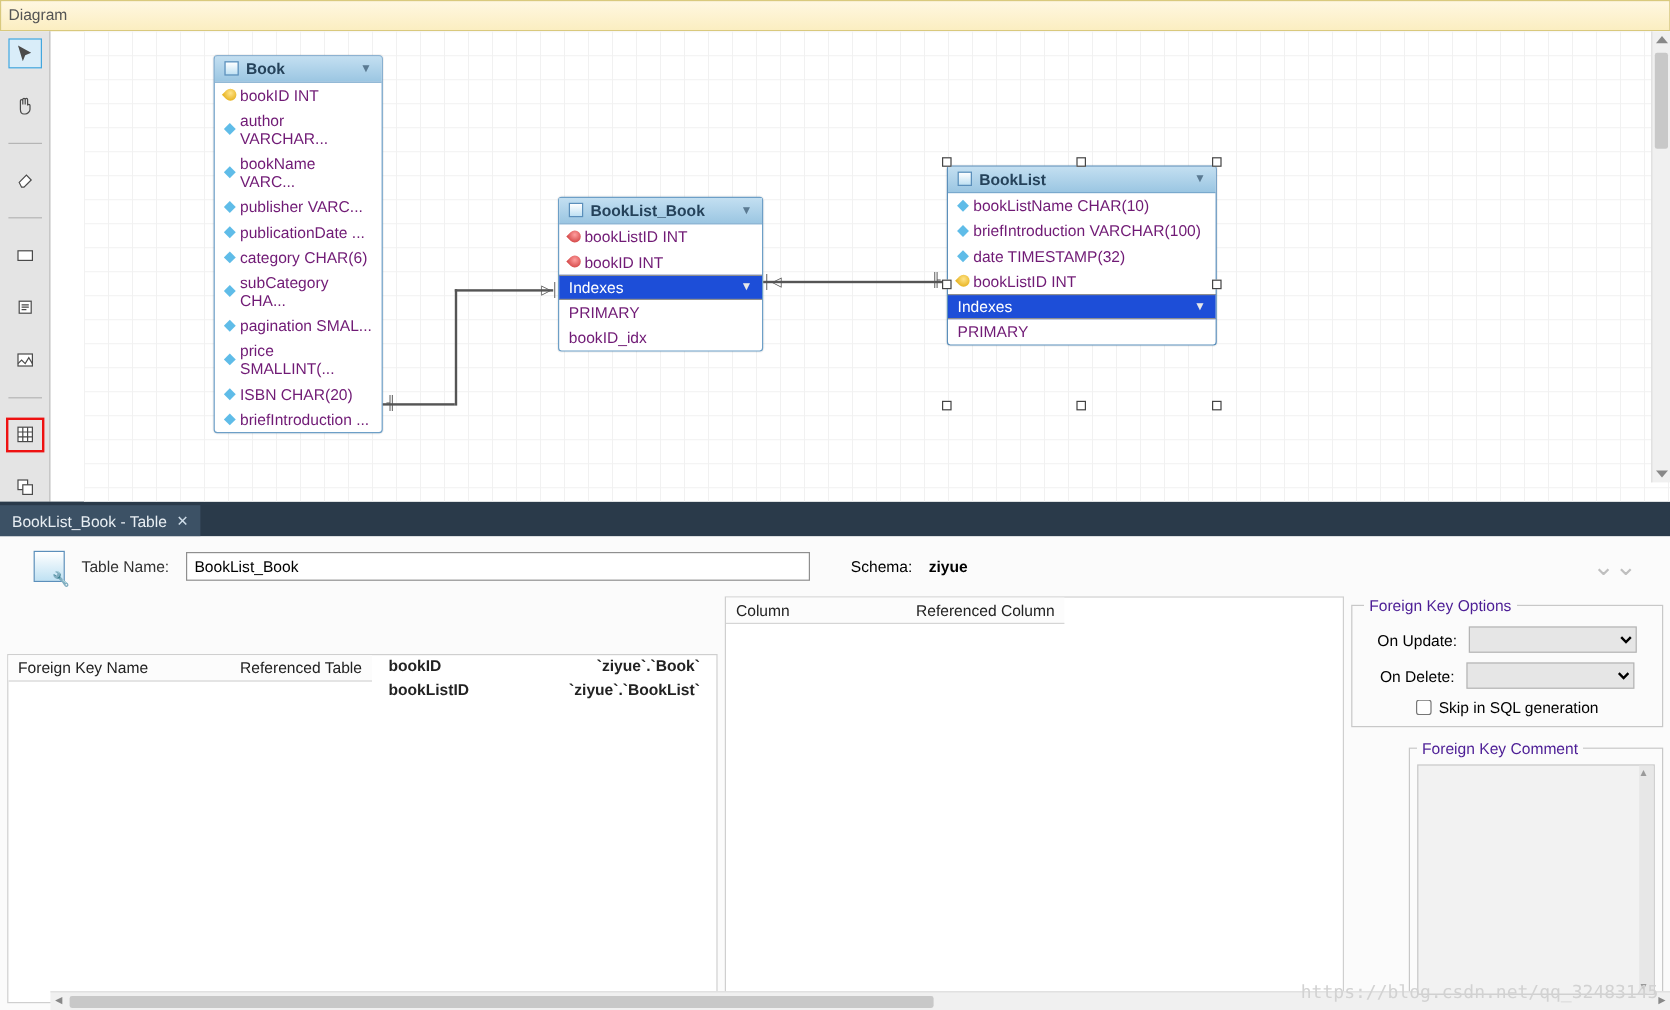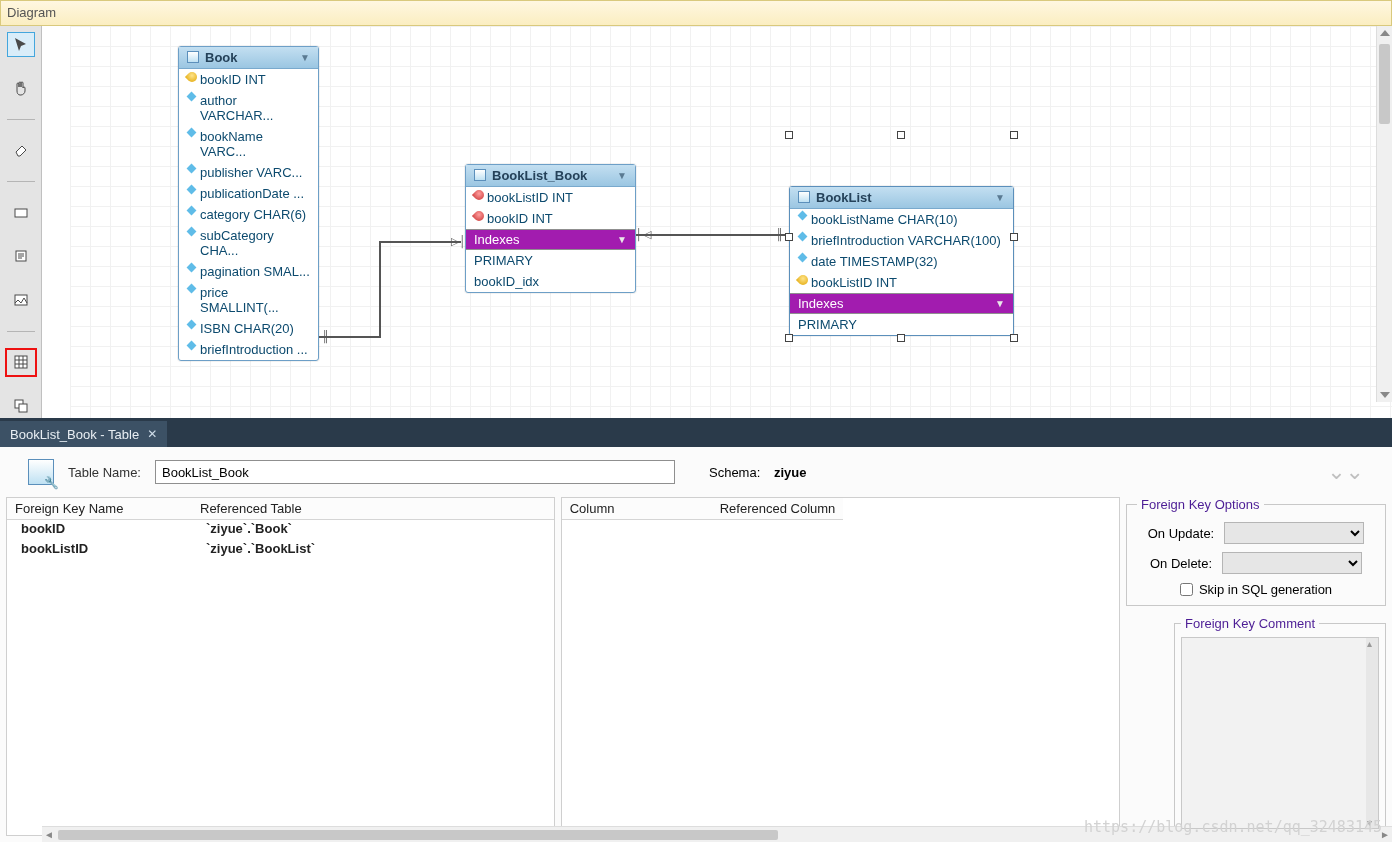--- a/index.html
+++ b/index.html
@@ -30,25 +30,25 @@
 .scroll-v::before, .scroll-v::after { content: ""; position: absolute; left: 3px; width: 0; height: 0; border-left: 5px solid transparent; border-right: 5px solid transparent; }
 .scroll-v::before { top: 4px; border-bottom: 6px solid #888; }
 .scroll-v::after { bottom: 4px; border-top: 6px solid #888; }
 .scroll-h { position: absolute; left: 42px; right: 0; bottom: 0; height: 16px; background: #f0f0f0; border-top: 1px solid #ddd; display: flex; align-items: center; }
 .scroll-h .thumb { height: 10px; background: #c8c8c8; border-radius: 2px; margin-left: 16px; width: 720px; }
 .scroll-h::before { content: "◄"; position: absolute; left: 2px; color: #888; font-size: 10px; }
 .scroll-h::after  { content: "►"; position: absolute; right: 2px; color: #888; font-size: 10px; }
 
 
 .entity { position: absolute; background: #fff; border: 1px solid #6d9fc7; border-radius: 3px; box-shadow: 0 0 0 1px rgba(0,0,0,.05); }
-.entity.selected { border-color: #5b8fbb; margin-top: 48px; }
+.entity.selected { border-color: #5b8fbb; }
 .entity .e-header { background: linear-gradient(#c3dff1, #9bc6e2); padding: 3px 8px; font-weight: bold; color: #25425a; display: flex; align-items: center; gap: 6px; border-bottom: 1px solid #79a9cd; position: relative; }
 .entity .e-header .caret { margin-left: auto; color: #5a7a92; font-size: 10px; }
-.entity .e-row { padding: 3px 8px; font-size: 12px; color: #0c4a6e; display: flex; align-items: flex-start; gap: 3px; }
-.entity .e-section { background: #a21caf; color: #fff; padding: 2px 8px; font-size: 12px; display: flex; align-items: center; border-top: 1px solid #8f8f8f; border-bottom: 1px solid #8f8f8f; }
+.entity .e-row { padding: 3px 8px; font-size: 12px; color: #701a75; display: flex; align-items: center; gap: 3px; }
+.entity .e-section { background: #1d4ed8; color: #fff; padding: 2px 8px; font-size: 12px; display: flex; align-items: center; border-top: 1px solid #8f8f8f; border-bottom: 1px solid #8f8f8f; }
 .entity .e-section .caret { margin-left: auto; color: #e8e8e8; font-size: 10px; }
 .pk-icon, .col-icon, .fk-icon { width: 10px; height: 10px; display: inline-block; flex-shrink: 0; }
 .pk-icon { background: radial-gradient(circle at 40% 40%, #ffe48a, #e0a400); border-radius: 50% 50% 50% 0; transform: rotate(45deg); }
 .fk-icon { background: radial-gradient(circle at 40% 40%, #ff9e9e, #c83030); border-radius: 50% 50% 50% 0; transform: rotate(45deg); }
 .col-icon { background: #5fbce8; transform: rotate(45deg); width: 7px; height: 7px; margin: 0 2px 0 1px; }
 .tbl-icon { width: 12px; height: 12px; background: linear-gradient(#fff,#bfe1f3); border: 1px solid #5b8fbb; }
 
 .sel-handle { position: absolute; width: 8px; height: 8px; background: #fff; border: 1px solid #444; }
 
 
@@ -65,21 +65,21 @@
 .form-head .lbl { color: #333; }
 .form-head input { width: 520px; height: 24px; border: 1px solid #8f8f8f; padding: 0 6px; }
 .form-head .schema { margin-left: 20px; }
 .form-head .schema b { font-weight: bold; margin-left: 10px; }
 .form-head .expand { margin-left: auto; color: #bfbfbf; font-size: 22px; }
 .form-head .big-icon { width: 26px; height: 26px; background: linear-gradient(#fff,#bfe1f3); border: 1px solid #5b8fbb; position: relative; }
 .form-head .big-icon::after { content: "🔧"; position: absolute; right: -6px; bottom: -6px; font-size: 12px; }
 
 .editor-body { flex: 1; display: flex; gap: 6px; padding: 0 6px 6px 6px; min-height: 0; }
 .panel { background: #fff; border: 1px solid #cfcfcf; }
-.panel.fk-left { flex: 1.03; display: flex; flex-direction: column; }
+.panel.fk-left { flex: 1.03; display: flex; flex-direction: row; margin-top: 48px; }
 .panel.fk-mid { flex: 1.05; display: flex; flex-direction: row; }
 .panel-right { width: 260px; display: flex; flex-direction: column; gap: 10px; }
 
 .grid-head { display: flex; height: 22px; border-bottom: 1px solid #d5d5d5; background: #fcfcfc; }
 .grid-head .cell { padding: 3px 8px; color: #222; font-size: 13px; }
 .grid-body { flex: 1; overflow: auto; }
 .grid-row { display: flex; height: 20px; font-weight: bold; }
 .grid-row .cell { padding: 1px 14px; font-size: 13px; color: #222; }
 
 fieldset { border: 1px solid #c8c8c8; padding: 10px 10px 8px 10px; }

